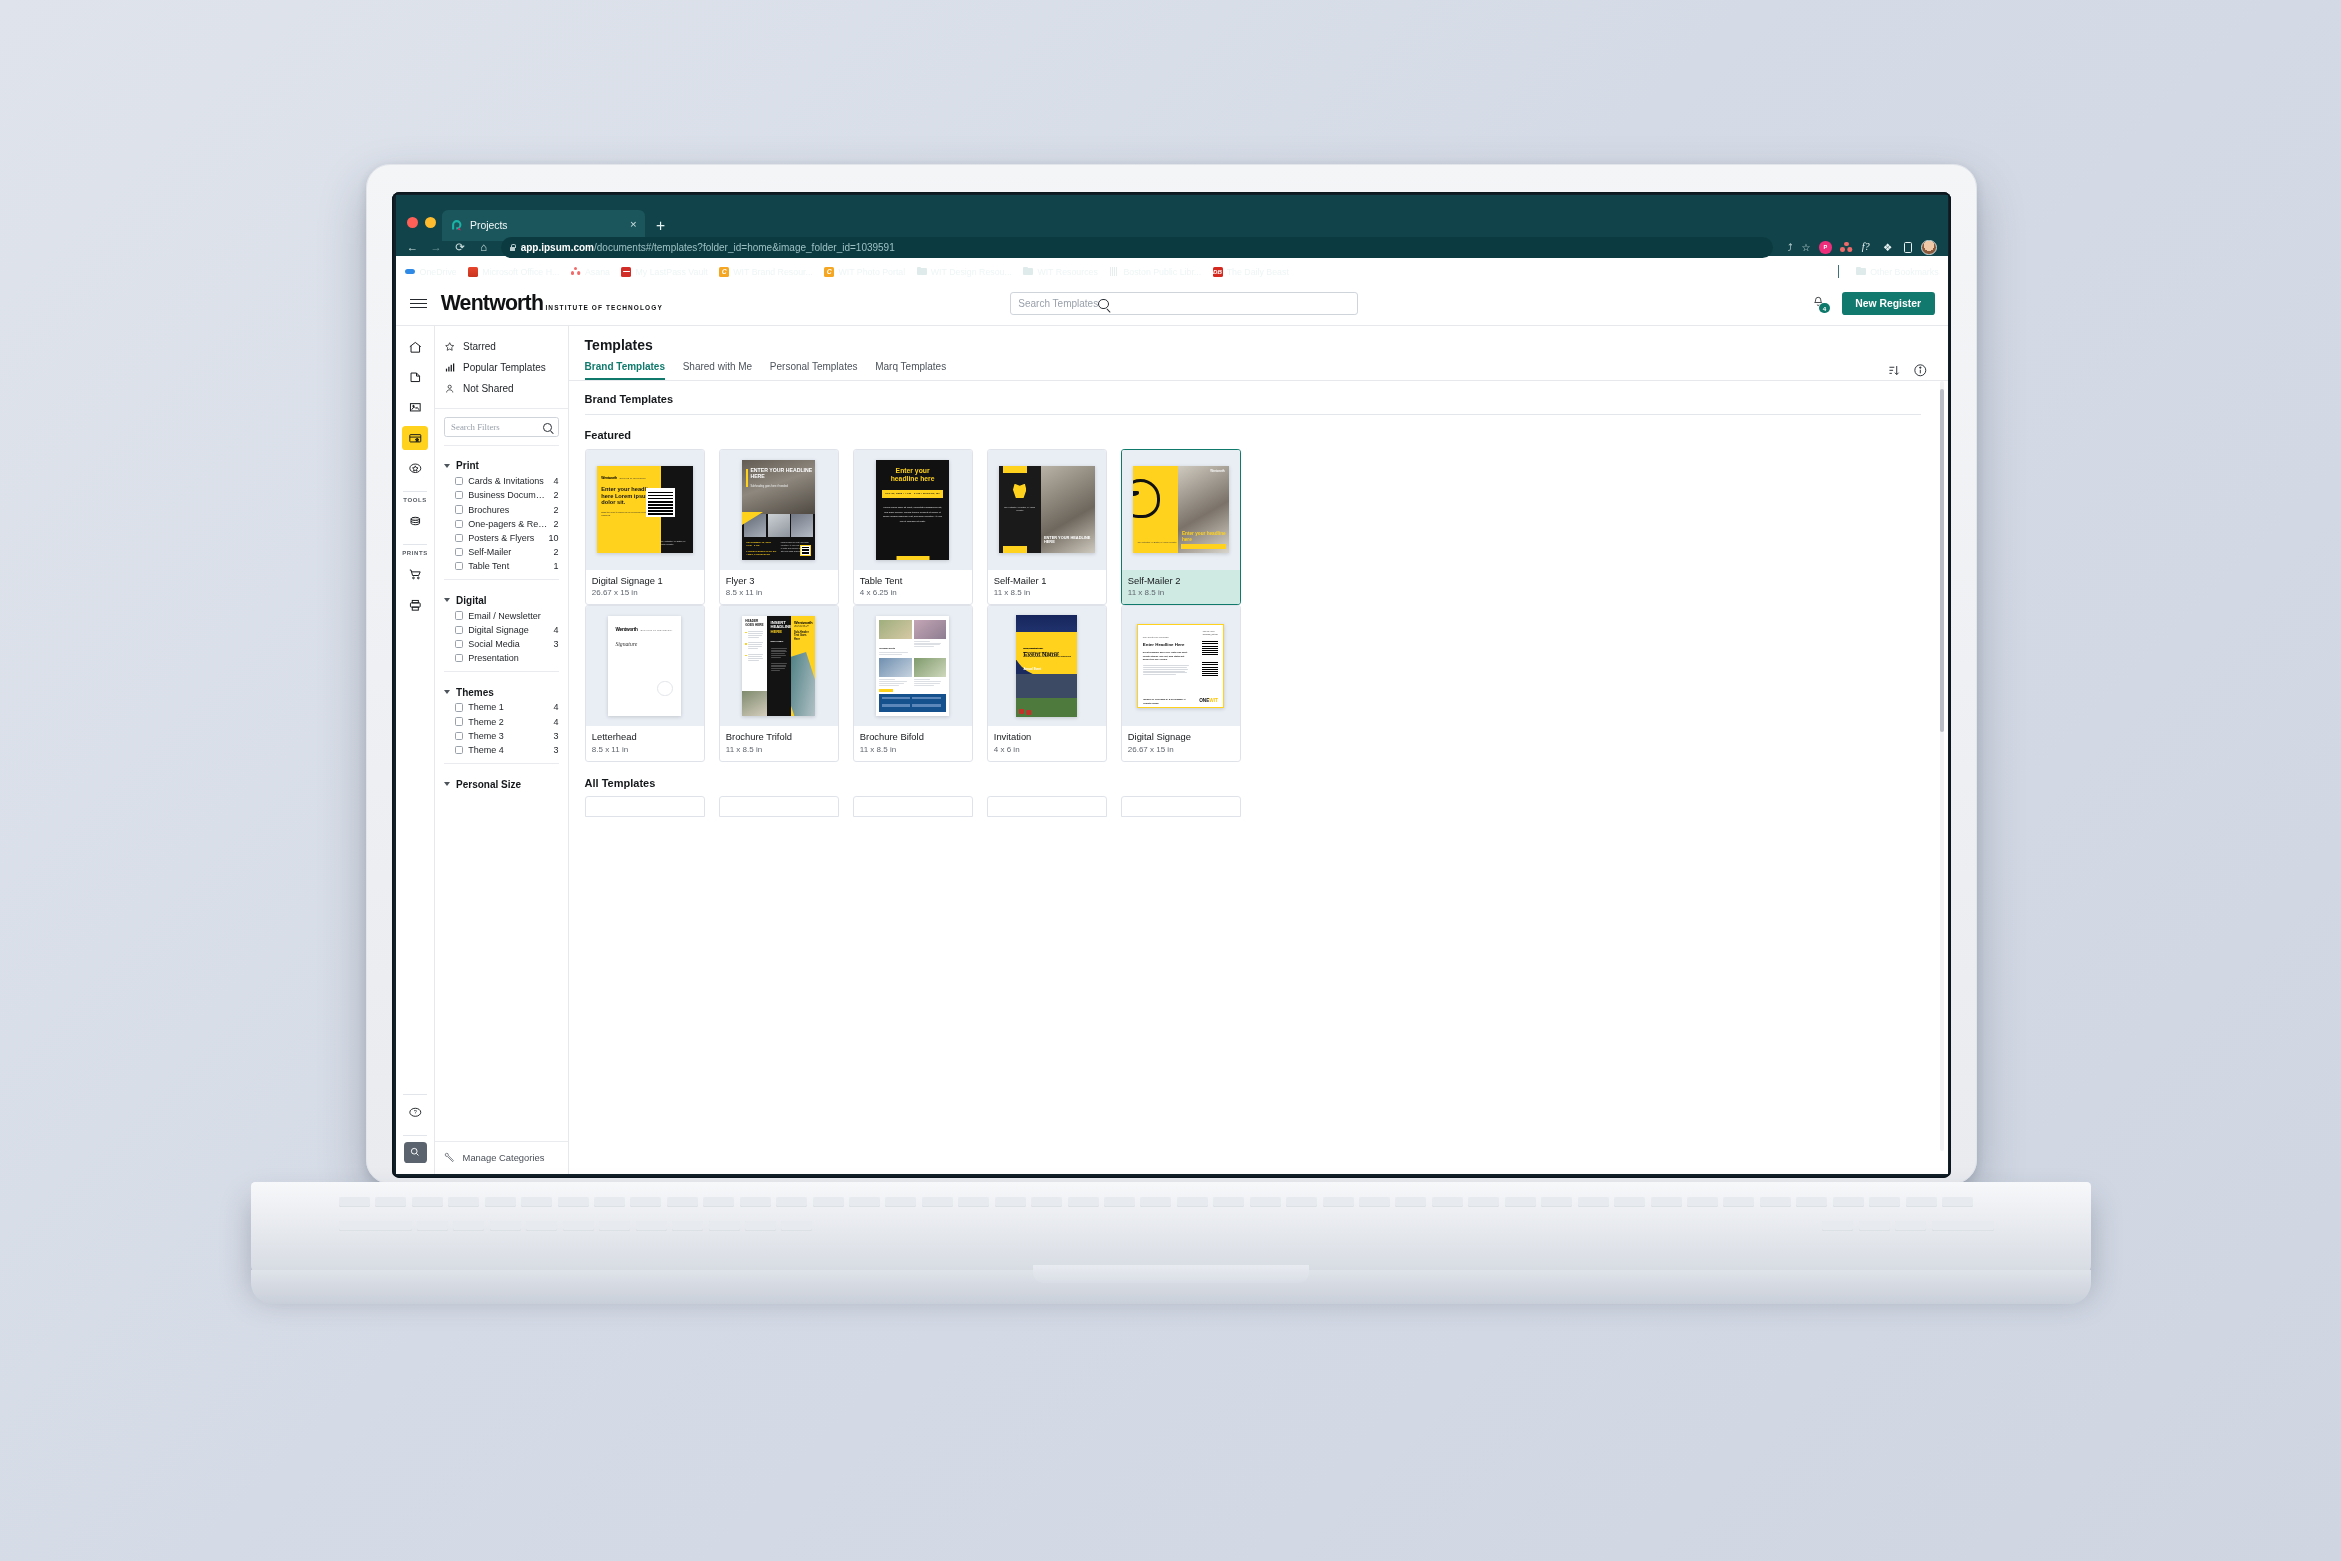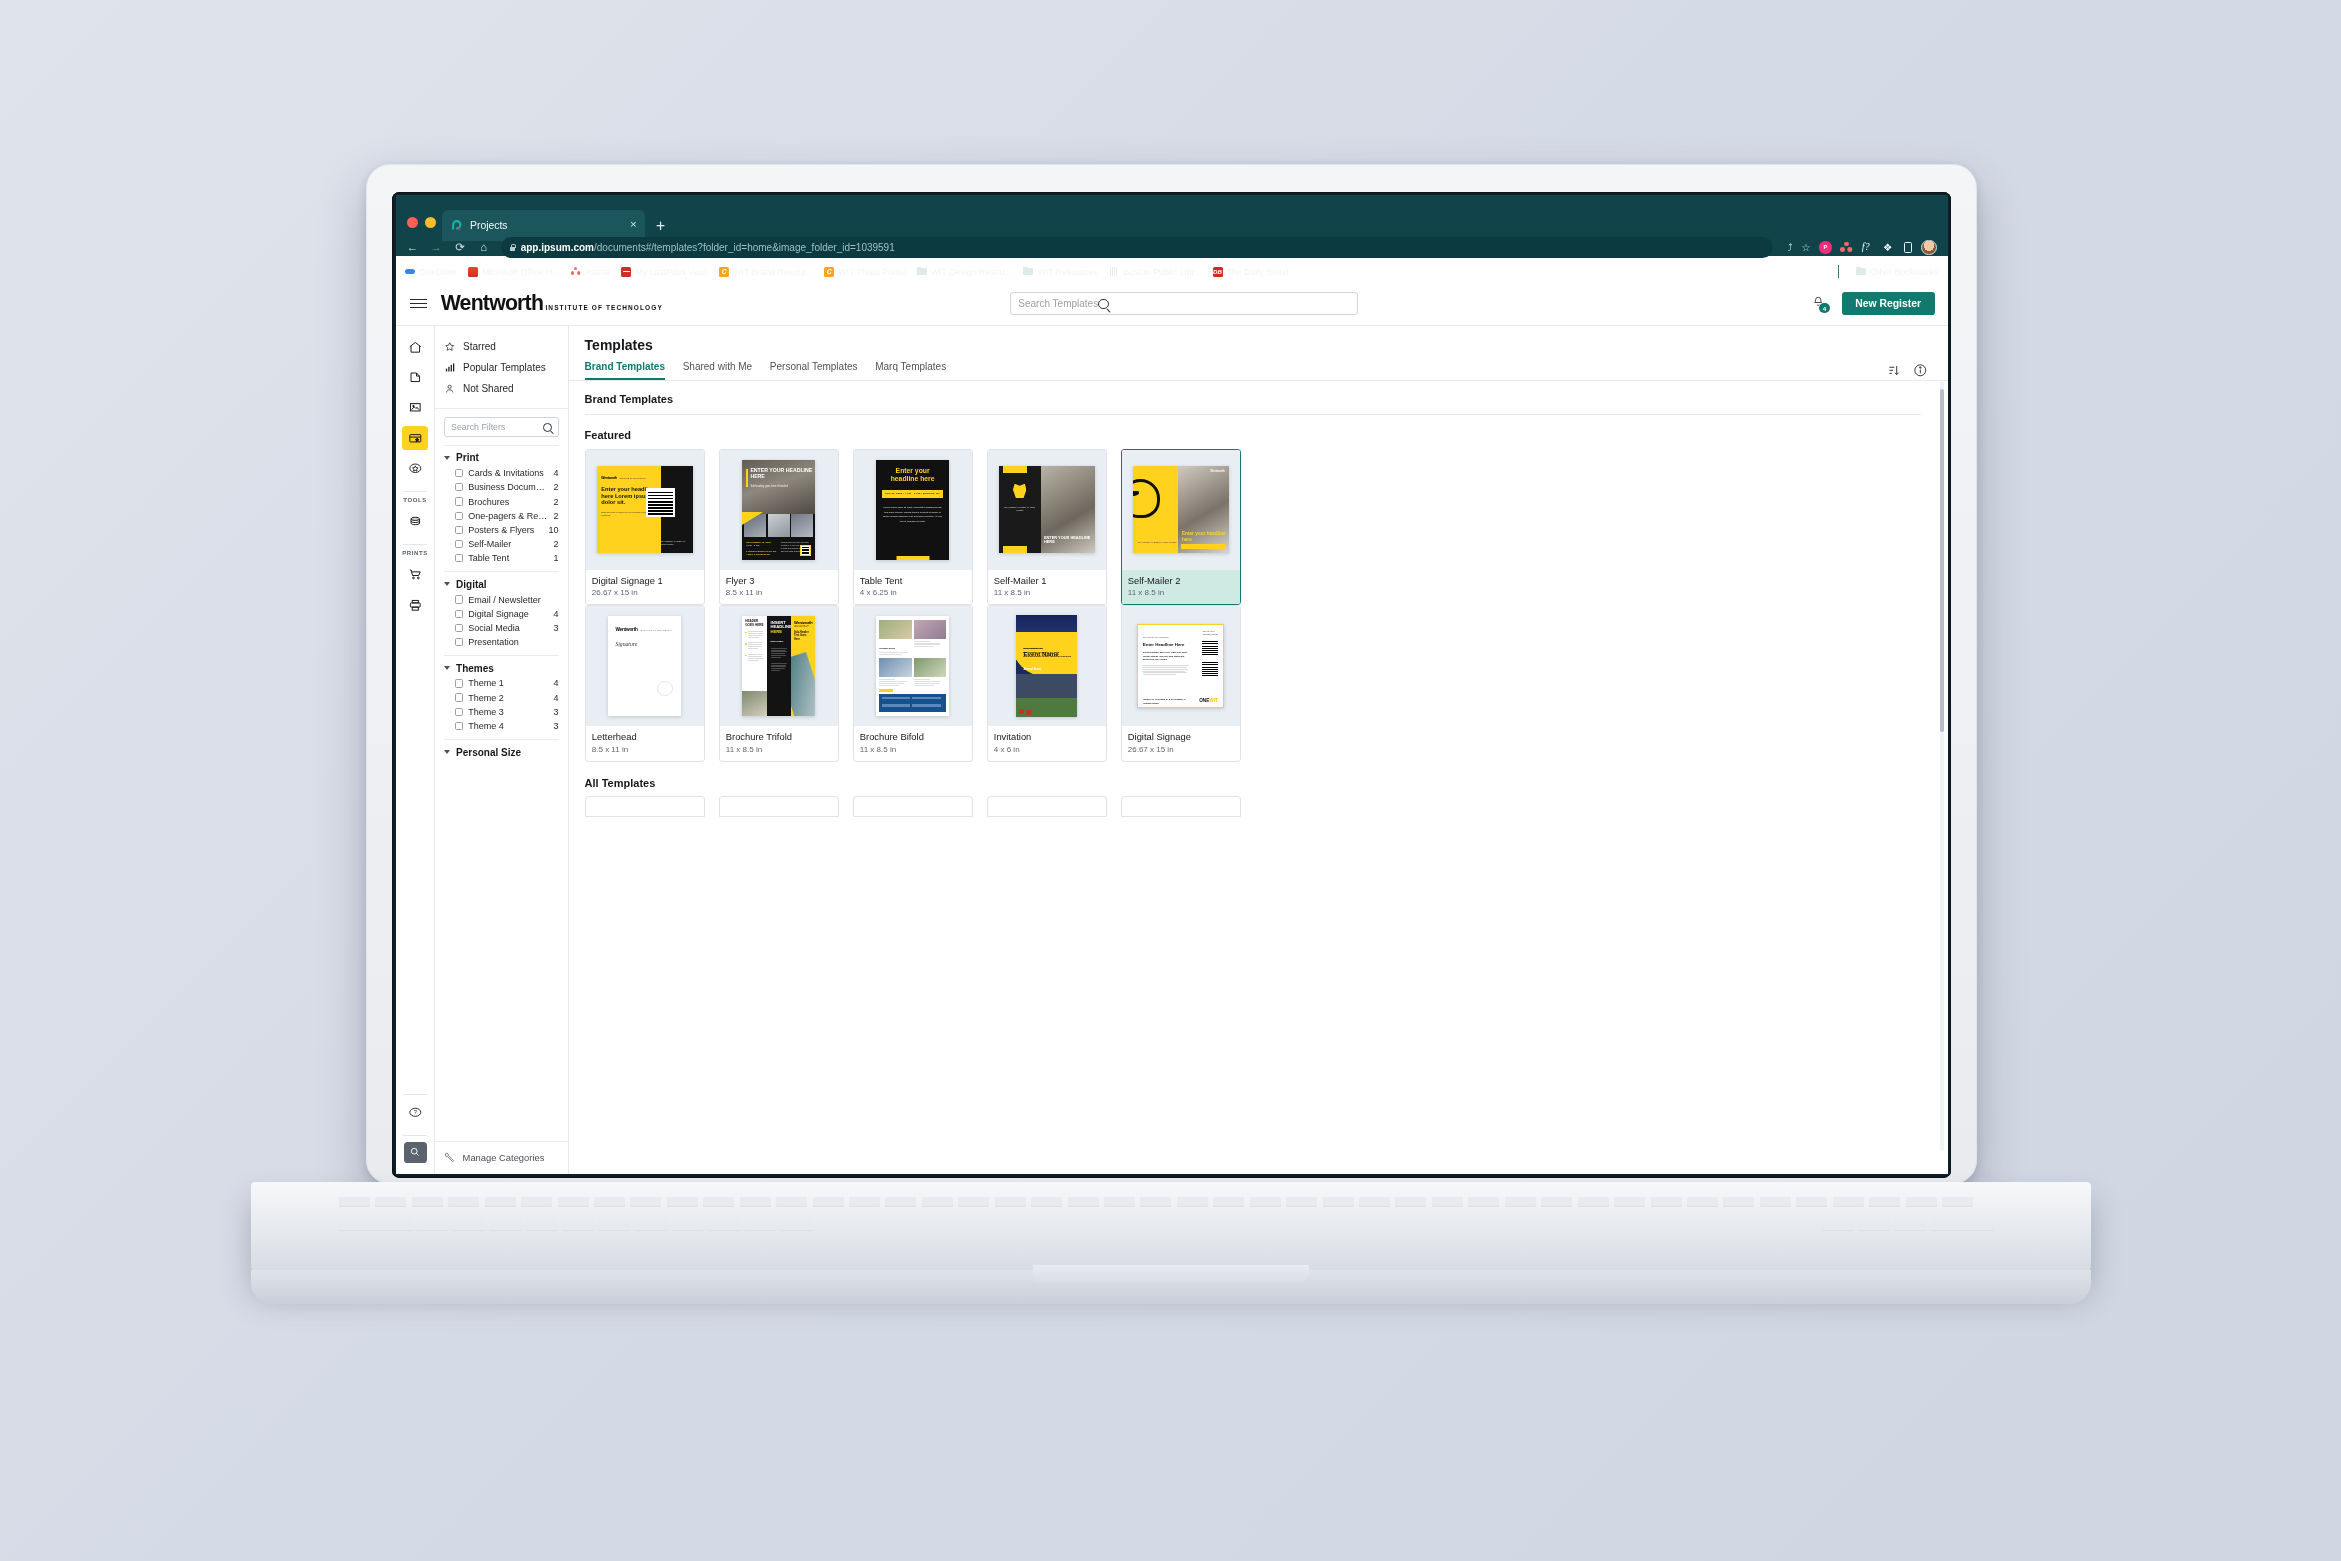--- a/index.html
+++ b/index.html
@@ -142,29 +142,29 @@
   .rail-ico.active { background: #ffd21e; }
   .rail-sep { width: 24px; height: 0.5px; background: #e2e5e9; margin: 4.2px 0 6.2px; }
   .rail-label { font-size: 6px; letter-spacing: 0.6px; color: #565c63; font-weight: 600; margin-bottom: 6.2px; }
   .rail-bottom { margin-top: auto; display:flex; flex-direction:column; align-items:center; width:100%; padding-bottom: 11.4px; }
   #rail-search-btn { width: 23px; height: 21px; background: #5b646e; border-radius: 3.6px; display:flex; align-items:center; justify-content:center; }
 
   
   #filters { width: 134px; border-right: 0.5px solid #e6e8ec; display: flex; flex-direction: column; }
   #quick-links { padding: 10.4px 9.4px 9.4px; border-bottom: 0.5px solid #e9ebee; }
   .ql { display: flex; align-items: center; gap: 7.3px; padding: 4.7px 0; font-size: 10px; color: #1e2226; }
-  #filter-search-wrap { padding: 8.3px 9.4px 7.3px; }
+  #filter-search-wrap { padding: 8.3px 9.4px 7.3px; font-family: Liberation Serif, serif; }
   #filter-search { width: 100%; height: 20px; border: 0.5px solid #cfd4db; border-radius: 2.6px; display: flex; align-items: center; padding: 0 5.7px; }
   #filter-search .ph { color: #9aa1ab; font-size: 8.8px; flex: 1; }
   .mag-sm { width: 8.8px; height: 8.8px; border: 1.1px solid #2b3036; border-radius: 50%; position: relative; flex:none; }
   .mag-sm:after { content:""; position:absolute; right:-3.1px; bottom:-2.6px; width:4.2px; height:1.1px; background:#2b3036; transform:rotate(45deg); border-radius:1px; }
   #facets { flex: 1; overflow: hidden; padding: 0 9.4px; }
   .facet { border-top: 0.5px solid #e9ebee; padding: 6.8px 0 5.7px; }
   .facet:first-child { border-top: 0.5px solid #e9ebee; }
-  .facet-head { display: flex; align-items: center; gap: 5.7px; font-size: 10px; font-weight: 700; color: #15181b; padding-bottom: 2.6px; }
+  .facet-head { display: flex; align-items: center; gap: 5.7px; font-size: 10px; font-weight: 700; color: #15181b; padding-bottom: 2.6px; margin-top: 8px; }
   .caret { width: 0; height: 0; border-left: 3.1px solid transparent; border-right: 3.1px solid transparent; border-top: 4.2px solid #4d545c; }
   .facet-row { display: flex; align-items: center; gap: 5.2px; padding: 2.1px 0 2.1px 10.4px; font-size: 9px; color: #1e2226; }
   .cb { width: 8.3px; height: 8.3px; border: 0.8px solid #9aa1ab; border-radius: 1.6px; flex: none; background: #fff; }
   .facet-row .lbl { flex: 1; white-space: nowrap; overflow: hidden; text-overflow: ellipsis; }
   .facet-row .cnt { color: #1e2226; font-size: 9px; }
   #manage-cats { border-top: 0.5px solid #e9ebee; padding: 10.4px 9.4px; display: flex; align-items: center; gap: 6.8px; font-size: 9.4px; color: #4a5058; }
 
   
   #main { flex: 1; position: relative; overflow: hidden; background: #fff; }
   #main-head { padding: 11.4px 0 0 0; border-bottom: 0.5px solid #e6e8ec; }

